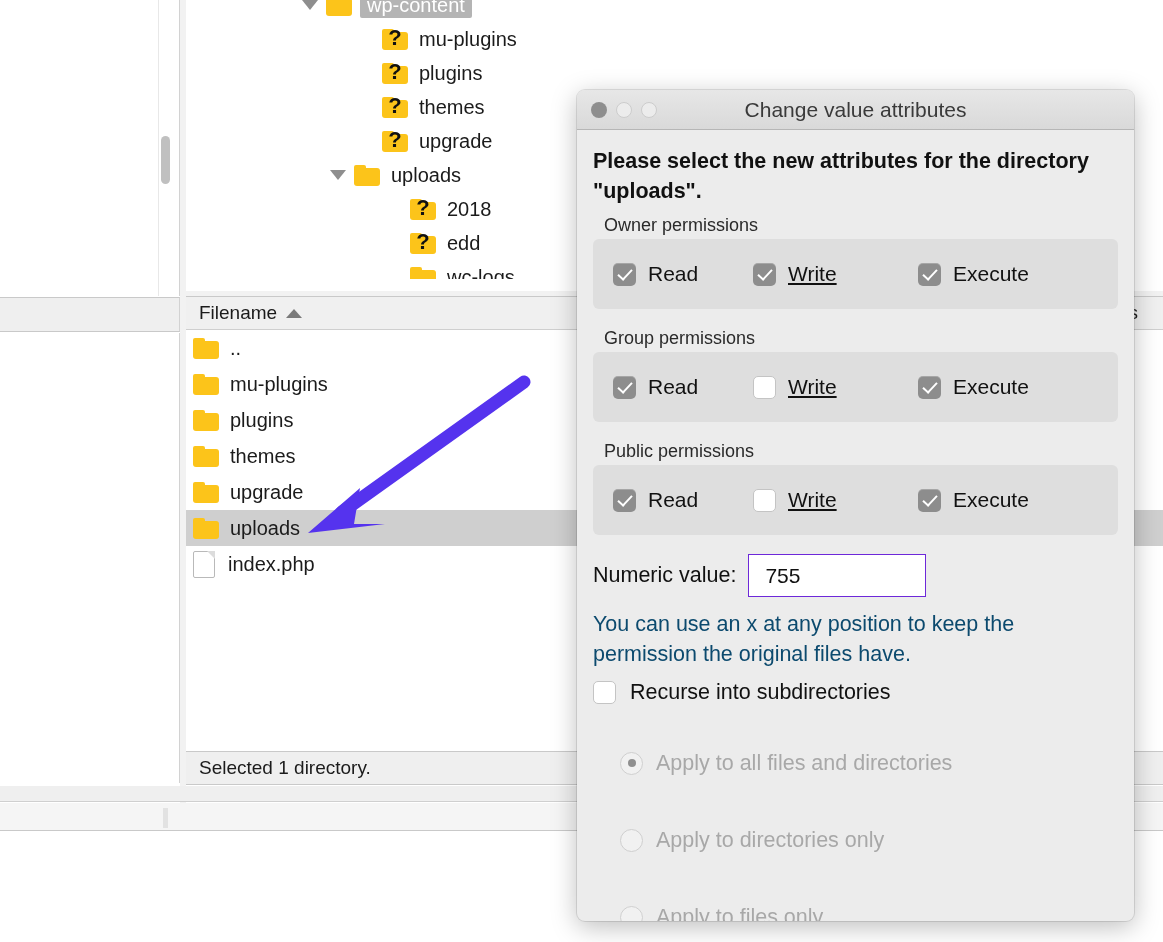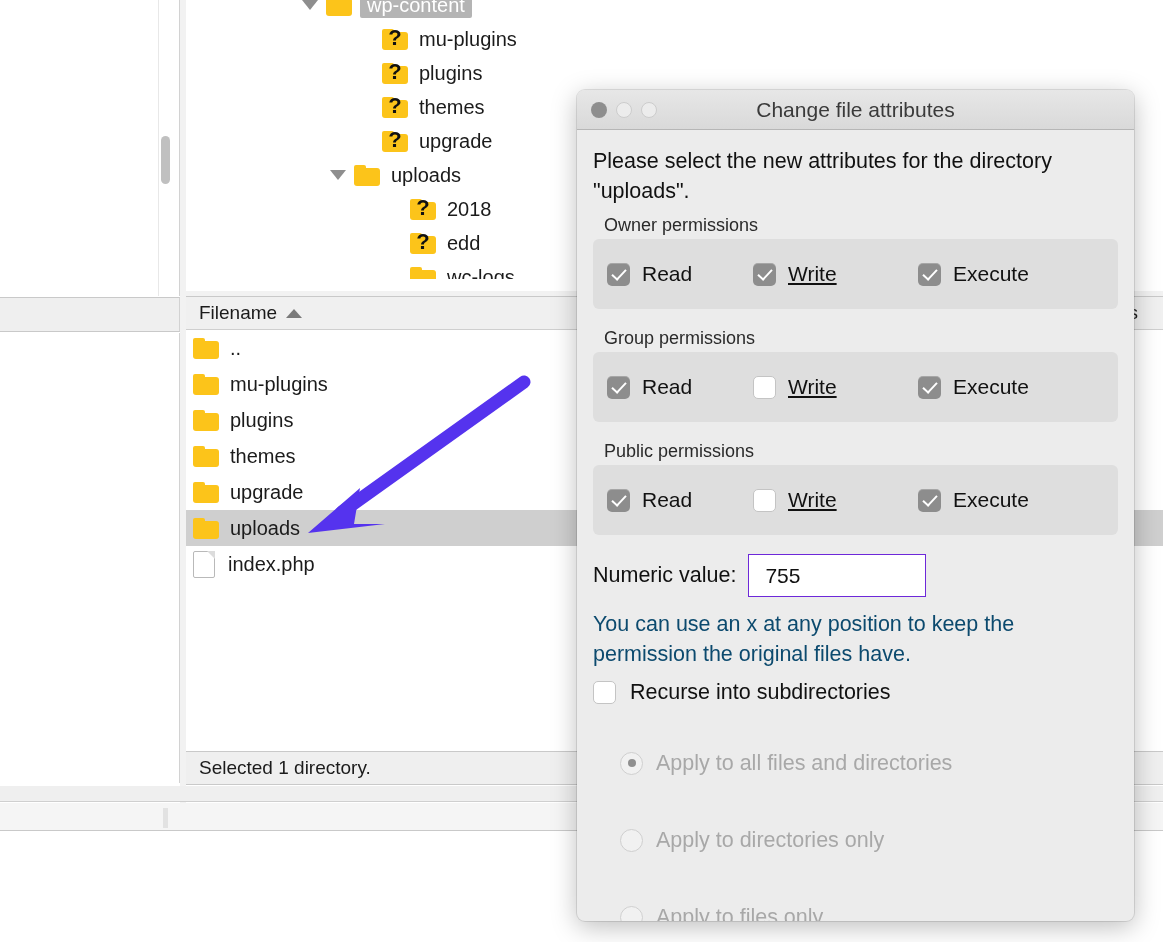--- a/index.html
+++ b/index.html
@@ -323,21 +323,21 @@
   .dlg-body {
     flex: 1 1 auto;
     padding: 16px 16px 0 16px;
     position: relative;
   }
 
   .dlg-prompt {
     font-size: 21.5px;
     line-height: 30px;
     color: #111111;
-    font-weight: 400;
+    font-weight: 700;
     margin-bottom: 9px;
   }
 
   .group {
     margin-bottom: 19px;
   }
   .group-label {
     font-size: 18px;
     color: #2a2a2a;
     padding-left: 11px;
@@ -350,21 +350,21 @@
     display: flex;
     align-items: center;
   }
   .perm-item {
     display: flex;
     align-items: center;
     gap: 12px;
     font-size: 21px;
     color: #111111;
   }
-  .perm-item:nth-child(1) { width: 160px; padding-left: 14px; }
+  .perm-item:nth-child(1) { width: 160px; padding-left: 20px; }
   .perm-item:nth-child(2) { width: 165px; text-decoration: underline; }
   .perm-item:nth-child(3) { width: 190px; }
 
   .cb {
     position: relative;
     width: 23px; height: 23px;
     border-radius: 5px;
     flex: 0 0 auto;
   }
   .cb.on {
@@ -681,21 +681,21 @@
   </svg>
 
   <div class="dialog">
 
     <div class="titlebar">
       <div class="lights">
         <span class="light active"></span>
         <span class="light idle"></span>
         <span class="light idle"></span>
       </div>
-      <div class="dlg-title">Change file attributes</div>
+      <div class="dlg-title">Change value attributes</div>
     </div>
 
     <div class="dlg-body">
 
       <div class="dlg-prompt">Please select the new attributes for the directory "uploads".</div>
 
       <div id="perm-groups">
           <div class="group">
             <div class="group-label">Owner permissions</div>
             <div class="group-box">

